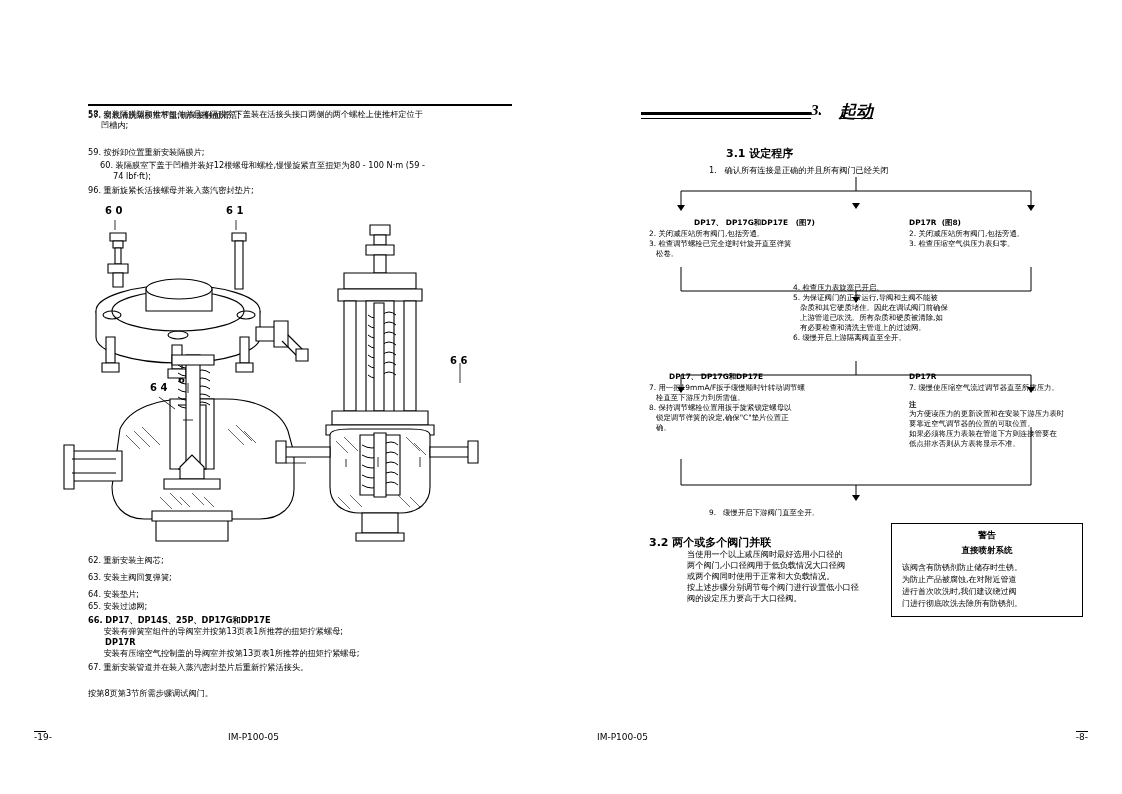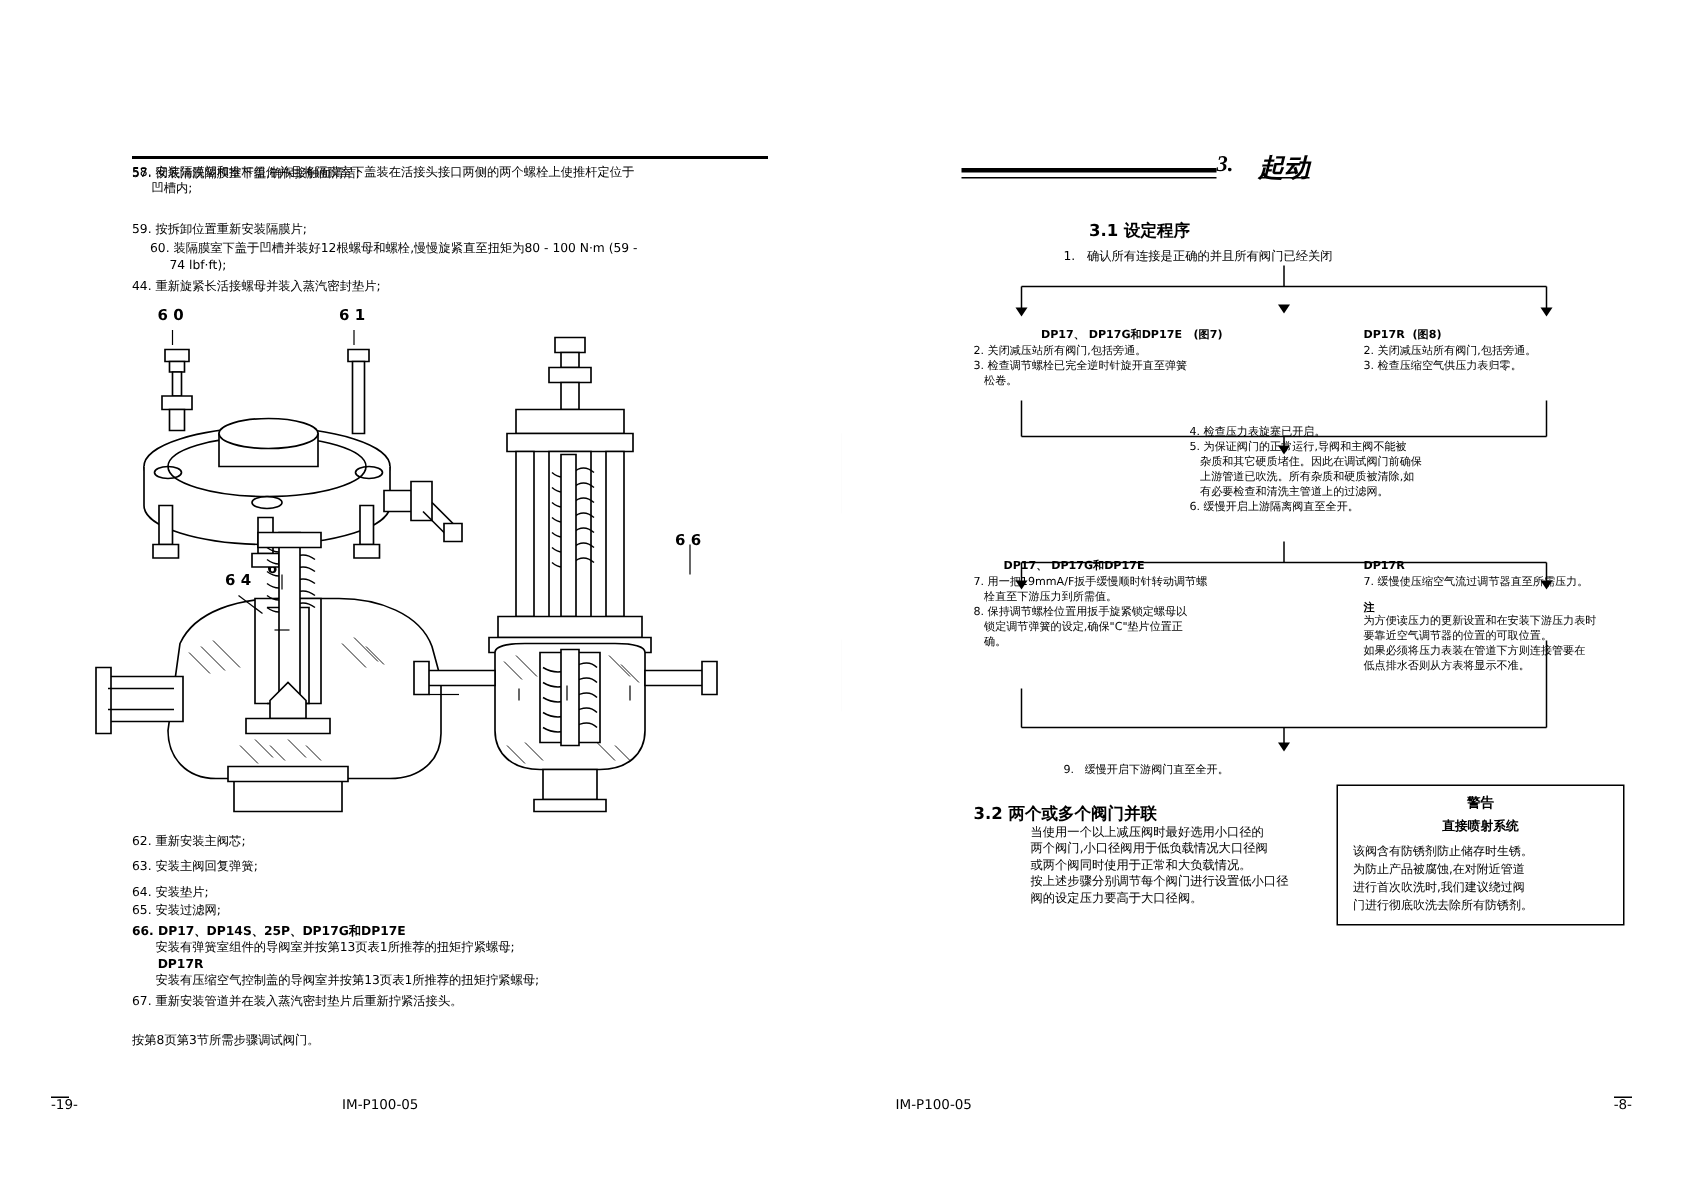--- a/index.html
+++ b/index.html
@@ -90,21 +90,21 @@
   <div class="sheet left">
 
     <div class="rule" style="left:88px;top:104px;width:424px;height:2px;"></div>
 
     <div class="txt cn" style="left:88px;top:110px;width:430px;">57. 彻底清洗隔膜室下盖,确保接触面清洁;</div>
     <div class="txt cn" style="left:88px;top:109px;width:430px;">58. 安装隔膜塑和推杆组件并且将隔膜室下盖装在活接头接口两侧的两个螺栓上使推杆定位于
      凹槽内;</div>
     <div class="txt cn" style="left:88px;top:147px;width:430px;">59. 按拆卸位置重新安装隔膜片;</div>
     <div class="txt cn" style="left:100px;top:160px;width:430px;">60. 装隔膜室下盖于凹槽并装好12根螺母和螺栓,慢慢旋紧直至扭矩为80 - 100 N·m (59 -
      74 lbf·ft);</div>
-    <div class="txt cn" style="left:88px;top:185px;width:430px;">44. 重新旋紧长活接螺母并装入蒸汽密封垫片;</div>
+    <div class="txt cn" style="left:88px;top:185px;width:430px;">96. 重新旋紧长活接螺母并装入蒸汽密封垫片;</div>
 
     <div class="lbl" style="left:105px;top:205px;">6 0</div>
     <div class="lbl" style="left:226px;top:205px;">6 1</div>
     <div class="lbl" style="left:450px;top:355px;">6 6</div>
     <div class="lbl" style="left:150px;top:382px;">6 4</div>
     <div class="lbl" style="left:178px;top:374px;">6 3</div>
     <div class="lbl" style="left:182px;top:415px;">6 2</div>
     <div class="lbl" style="left:272px;top:452px;">6 7</div>
     <div class="lbl" style="left:331px;top:460px;">6 4</div>
     <div class="lbl" style="left:365px;top:458px;">6 5</div>

